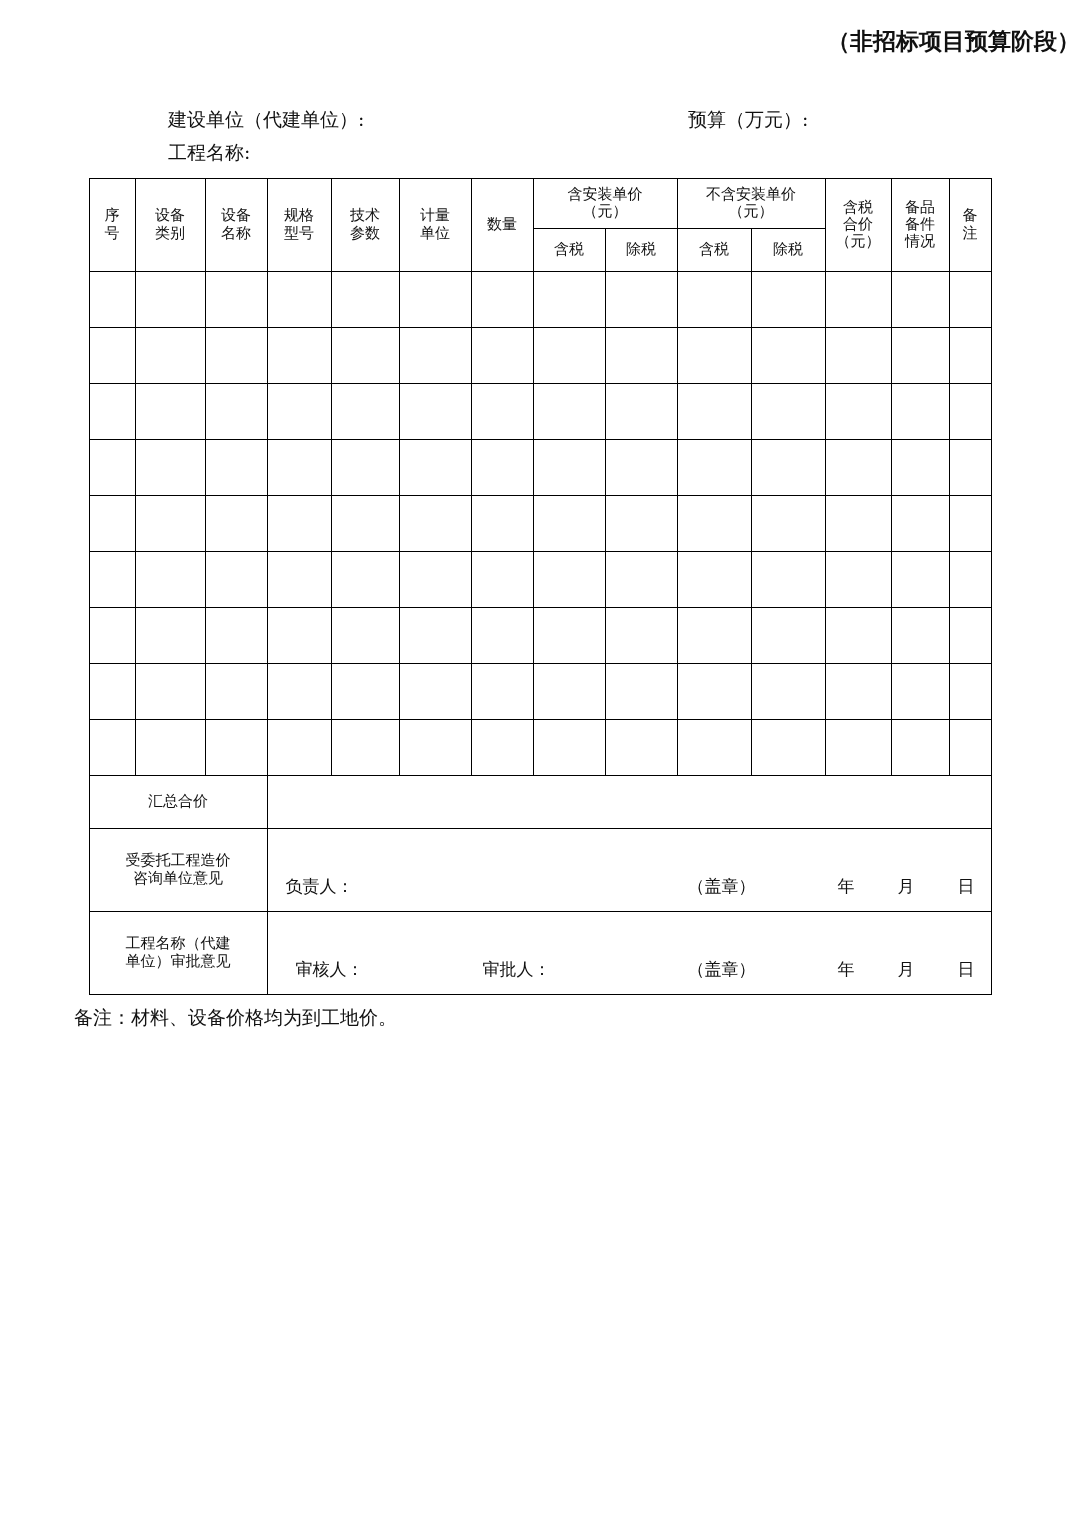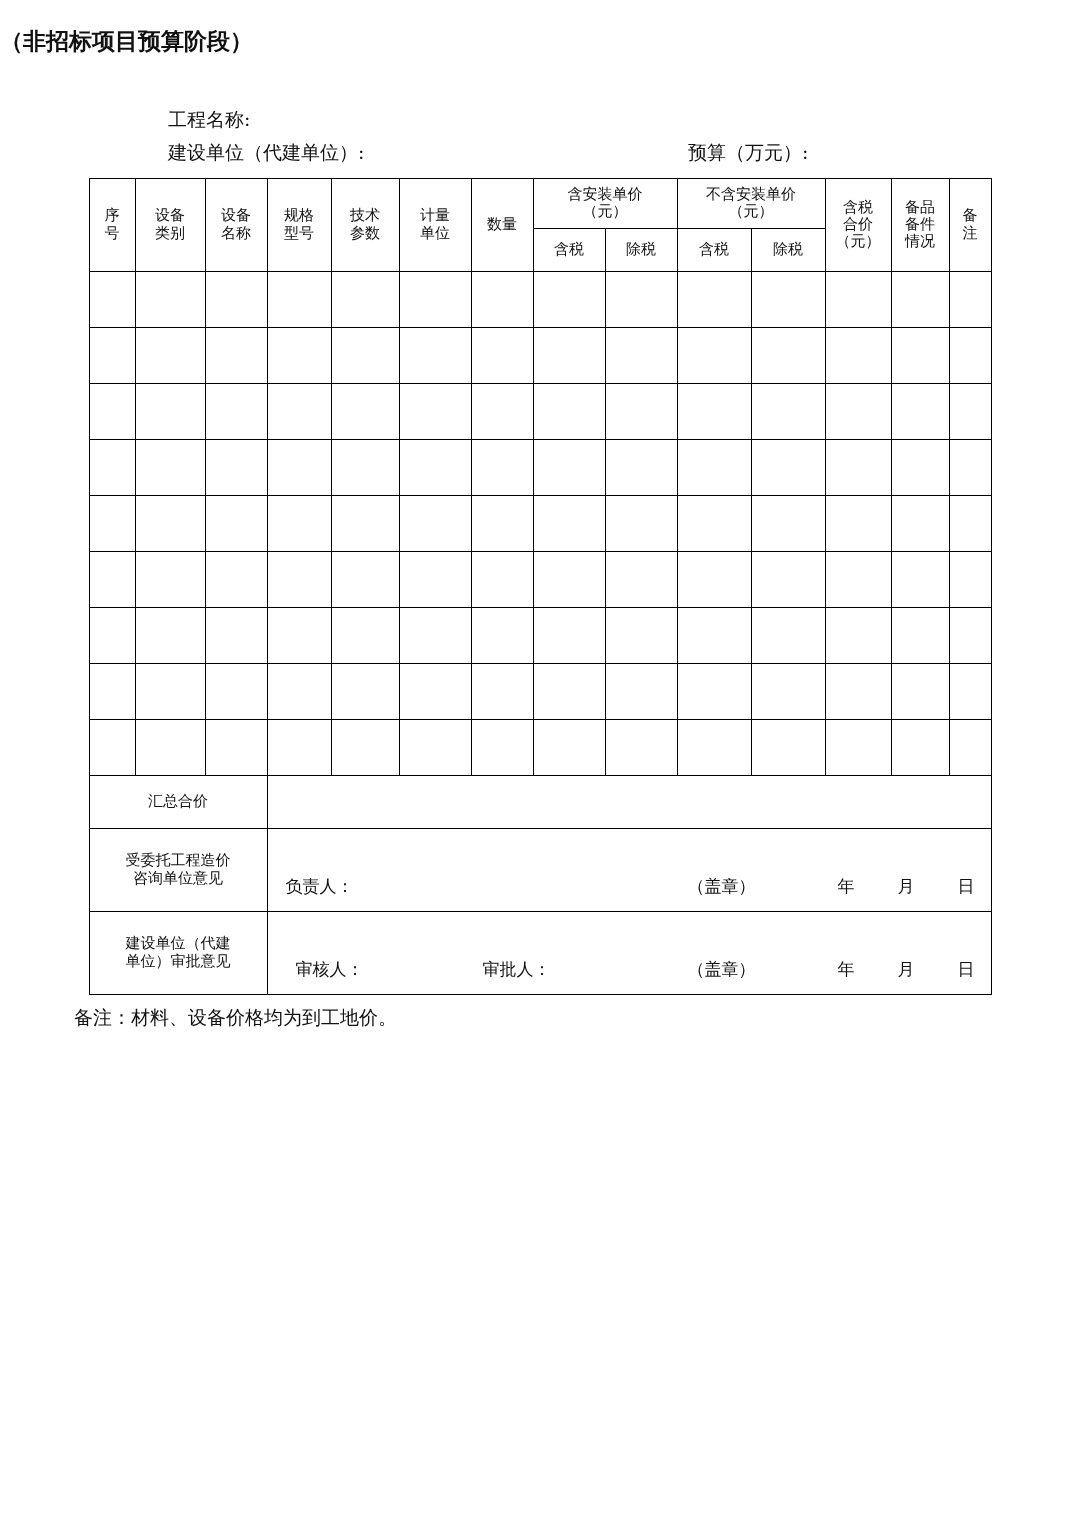--- a/index.html
+++ b/index.html
@@ -23,21 +23,21 @@
   }
   .title {
     text-align: center;
     font-size: 37px;
     font-weight: bold;
     letter-spacing: 1px;
     margin-top: 160px;
     font-family: "DejaVu Serif", "Liberation Serif", serif;
   }
   .subtitle {
-    text-align: left;
+    text-align: right;
     font-size: 23px;
     font-weight: bold;
     margin-top: 26px;
     font-family: "DejaVu Serif", "Liberation Serif", serif;
   }
   .meta {
     margin-top: 46px;
     padding-left: 168px;
     font-size: 19px;
     line-height: 1.75;
@@ -118,25 +118,25 @@
 </style>
 </head>
 <body>
 
 <div class="page">
 
   <div class="subtitle">（非招标项目预算阶段）</div>
 
   <div class="meta">
     <div class="meta-row">
-      <span>工程名称:</span>
+      <span>建设单位（代建单位）:</span>
+      <span class="meta-right">预算（万元）:</span>
     </div>
     <div class="meta-row">
-      <span>建设单位（代建单位）:</span>
-      <span class="meta-right">预算（万元）:</span>
+      <span>工程名称:</span>
     </div>
   </div>
 
   <table class="grid">
     <colgroup>
       <col style="width:46px">
       <col style="width:70px">
       <col style="width:62px">
       <col style="width:64px">
       <col style="width:68px">
@@ -370,21 +370,21 @@
               <span class="sg" style="left: 18px;">负责人：</span>
               <span class="sg" style="left: 420px;">（盖章）</span>
               <span class="sg" style="left: 570px;">年</span>
               <span class="sg" style="left: 630px;">月</span>
               <span class="sg" style="left: 690px;">日</span>
             </div>
         </td>
       </tr>
       <tr class="sign-row">
         <td colspan="3" class="label-cell">
-          <span class="two-line">建设单位（代建</span>
+          <span class="two-line">工程名称（代建</span>
           <span class="two-line">单位）审批意见</span>
         </td>
         <td colspan="11" class="sign-content">
           <div class="sign-inner" id="sign-1">
               <span class="sg" style="left: 28px;">审核人：</span>
               <span class="sg" style="left: 215px;">审批人：</span>
               <span class="sg" style="left: 420px;">（盖章）</span>
               <span class="sg" style="left: 570px;">年</span>
               <span class="sg" style="left: 630px;">月</span>
               <span class="sg" style="left: 690px;">日</span>

